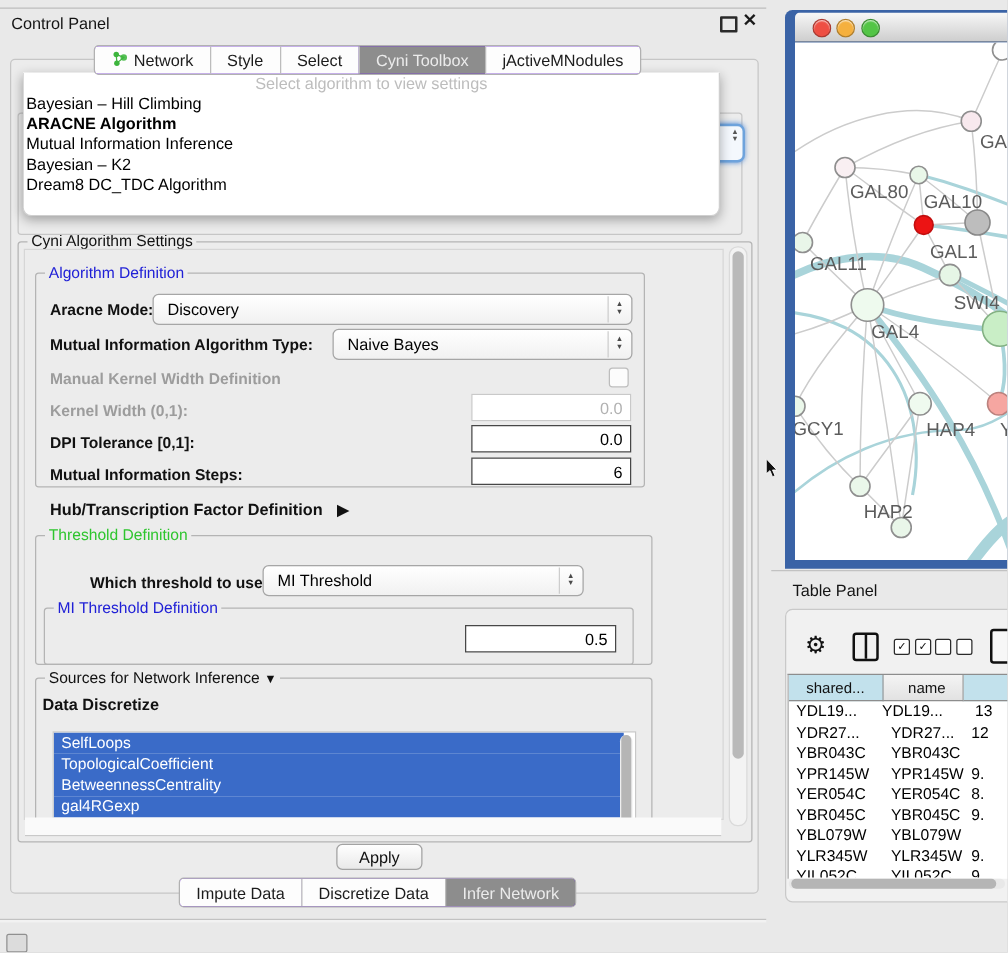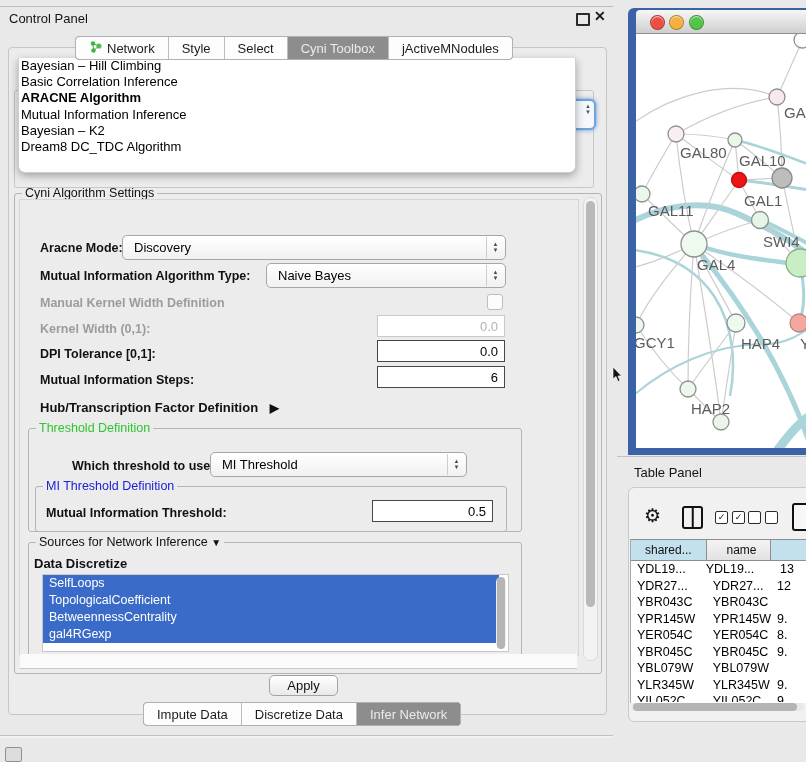--- a/index.html
+++ b/index.html
@@ -44,21 +44,21 @@
          display:flex;align-items:center;padding-left:11px;font-size:13px;color:#000;}
   .combo .stepper{position:absolute;right:1px;top:1px;bottom:1px;width:17px;border-left:1px solid #cdcdcd;
          display:flex;flex-direction:column;align-items:center;justify-content:center;color:#4a4a4a;font-size:6px;line-height:5.5px;}
   .field{height:20px;background:#fff;border:1px solid #474747;display:flex;align-items:center;justify-content:flex-end;
          padding:0 6px;font-size:13px;color:#000;}
   .field.dis{border-color:#c9c9c9;color:#b2b2b2;}
   .checkbox{width:14px;height:14px;border:1px solid #bdbdbd;border-radius:3px;background:#fcfcfc;}
   .vstrip{background:#fafafa;border-bottom:1px solid #c9c9c9;}
   .scroll-track{background:#f3f3f3;border:1px solid #dadada;border-radius:7px;}
   .scroll-thumb{background:#b9b9b9;border-radius:5px;}
-  .attr-list{background:#fff;border:1px solid #c8c8c8;overflow:hidden;}
+  .attr-list{background:#fff;border:1px solid #c8c8c8;overflow:hidden;margin-top:11px;}
   .attr-item{height:17px;line-height:17px;background:#3a6bc8;color:#fff;font-size:12.5px;padding-left:6px;width:450px;}
   .attr-scroll{position:absolute;right:2px;top:2px;width:10px;bottom:2px;background:#eee;border-radius:5px;}
   .attr-scroll .t{position:absolute;left:1px;right:1px;top:0;height:100%;background:#b5b5b5;border-radius:5px;}
   .apply{left:269px;top:675px;width:69px;height:21px;border:1px solid #a3a3a3;border-radius:5px;
          background:linear-gradient(#ffffff,#e9e9e9);font-size:13px;color:#111;display:flex;align-items:center;justify-content:center;}
   
   .net-win{left:628px;top:8px;width:178px;height:447px;background:#3a63a6;border-radius:6px 0 0 0;}
   .net-title{position:absolute;left:8px;right:0;top:2px;height:23px;border-radius:4px 0 0 0;
              background:linear-gradient(#f7f7f7,#cecece);border-bottom:1px solid #8f8f8f;}
   .tl{position:absolute;top:5px;width:13px;height:13px;border-radius:50%;border:1px solid rgba(0,0,0,.28);
@@ -120,38 +120,41 @@
       </div>
       <div class="tab sel">
         <span>Cyni Toolbox</span>
       </div>
       <div class="tab">
         <span>jActiveMNodules</span>
       </div>
     </div>
 
   <div class="abs popup">
+    <div class="ph">Select algorithm to view settings</div>
     <div id="dd-items">
         <div class="it">Bayesian – Hill Climbing</div>
-        <div class="it">Basic Correlation Inference</div>
         <div class="it sel">ARACNE Algorithm</div>
         <div class="it">Mutual Information Inference</div>
         <div class="it">Bayesian – K2</div>
         <div class="it">Dream8 DC_TDC Algorithm</div>
       </div>
   </div>
 
   <div class="abs grp" style="left:14px;top:193px;width:586px;height:479px;">
     <span class="gt">Cyni Algorithm Settings</span>
   </div>
   <div class="abs" style="left:19px;top:199px;width:558px;height:455px;border:1px solid #d6d6d6;"></div>
   <div class="abs scroll-track" style="left:583px;top:197px;width:13px;height:462px;">
     <div class="scroll-thumb" style="position:absolute;left:2px;top:3px;width:9px;height:406px;"></div>
   </div>
 
+  <div class="abs grp" style="left:28px;top:218px;width:486px;height:170px;">
+    <span class="gt blue">Algorithm Definition</span>
+  </div>
   <div class="abs lbl" style="left:40px;top:241px;">Aracne Mode:</div>
   <div class="abs combo" style="left:122px;top:235px;width:371px;">
     <span>Discovery</span>
     <span class="stepper">▲<br>▼</span>
   </div>
   <div class="abs combo" style="left:266px;top:263px;width:227px;">
     <span>Naive Bayes</span>
     <span class="stepper">▲<br>▼</span>
   </div>
   <div class="abs lbl" style="left:40px;top:269px;">Mutual Information Algorithm Type:</div>
@@ -173,21 +176,20 @@
     <span class="gt green">Threshold Definition</span>
   </div>
   <div class="abs lbl" style="left:72px;top:459px;">Which threshold to use:</div>
   <div class="abs grp" style="left:35px;top:486px;width:470px;height:44px;">
     <span class="gt blue">MI Threshold Definition</span>
   </div>
   <div class="abs combo" style="left:210px;top:452px;width:244px;">
     <span>MI Threshold</span>
     <span class="stepper">▲<br>▼</span>
   </div>
-  <div class="abs lbl" style="left:46px;top:506px;">Mutual Information Threshold:</div>
   <div class="abs field" style="left:372px;top:500px;width:107px;">0.5</div>
 
   <div class="abs grp" style="left:28px;top:542px;width:492px;height:114px;">
     <span class="gt">
       <span>Sources for Network Inference</span>
       <span style="font-size:10px;">▼</span>
     </span>
   </div>
   <div class="abs lbl" style="left:34px;top:556px;font-size:13px;">Data Discretize</div>
   <div class="abs attr-list" style="left:42px;top:574px;width:465px;height:76px;">

